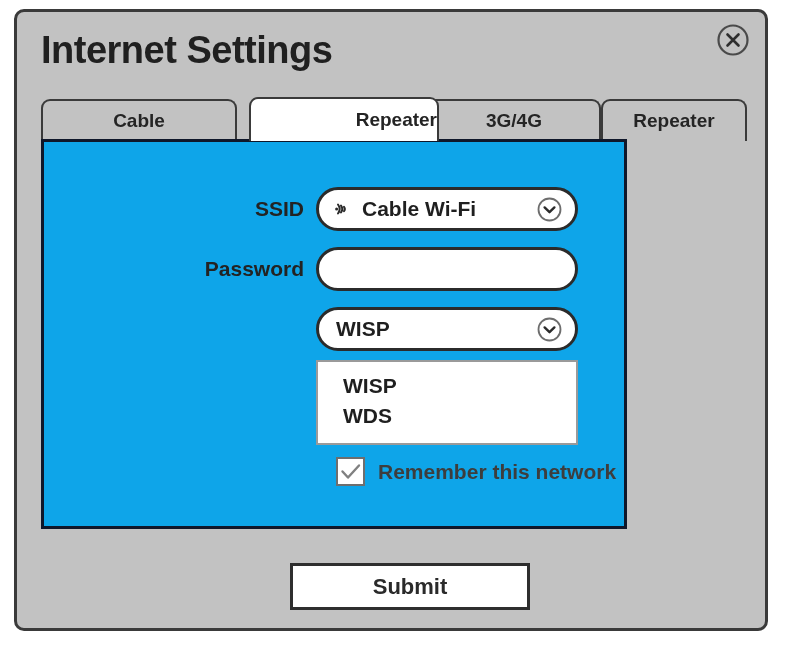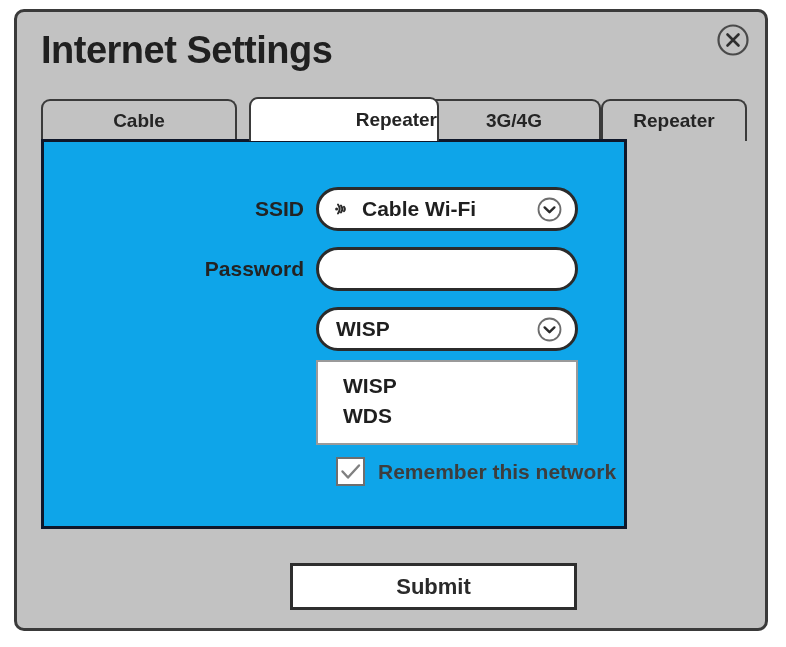--- a/index.html
+++ b/index.html
@@ -208,21 +208,21 @@
     font-weight: bold;
     color: #3d3d3d;
     white-space: nowrap;
   }
 
   
   .submit-btn {
     position: absolute;
     left: 273px;
     top: 551px;
-    width: 287px;
+    width: 240px;
     height: 47px;
     background: #ffffff;
     border: 3px solid #2e2e2e;
     box-sizing: border-box;
     display: flex;
     align-items: center;
     justify-content: center;
     font-size: 22px;
     font-weight: bold;
     color: #2a2a2a;

